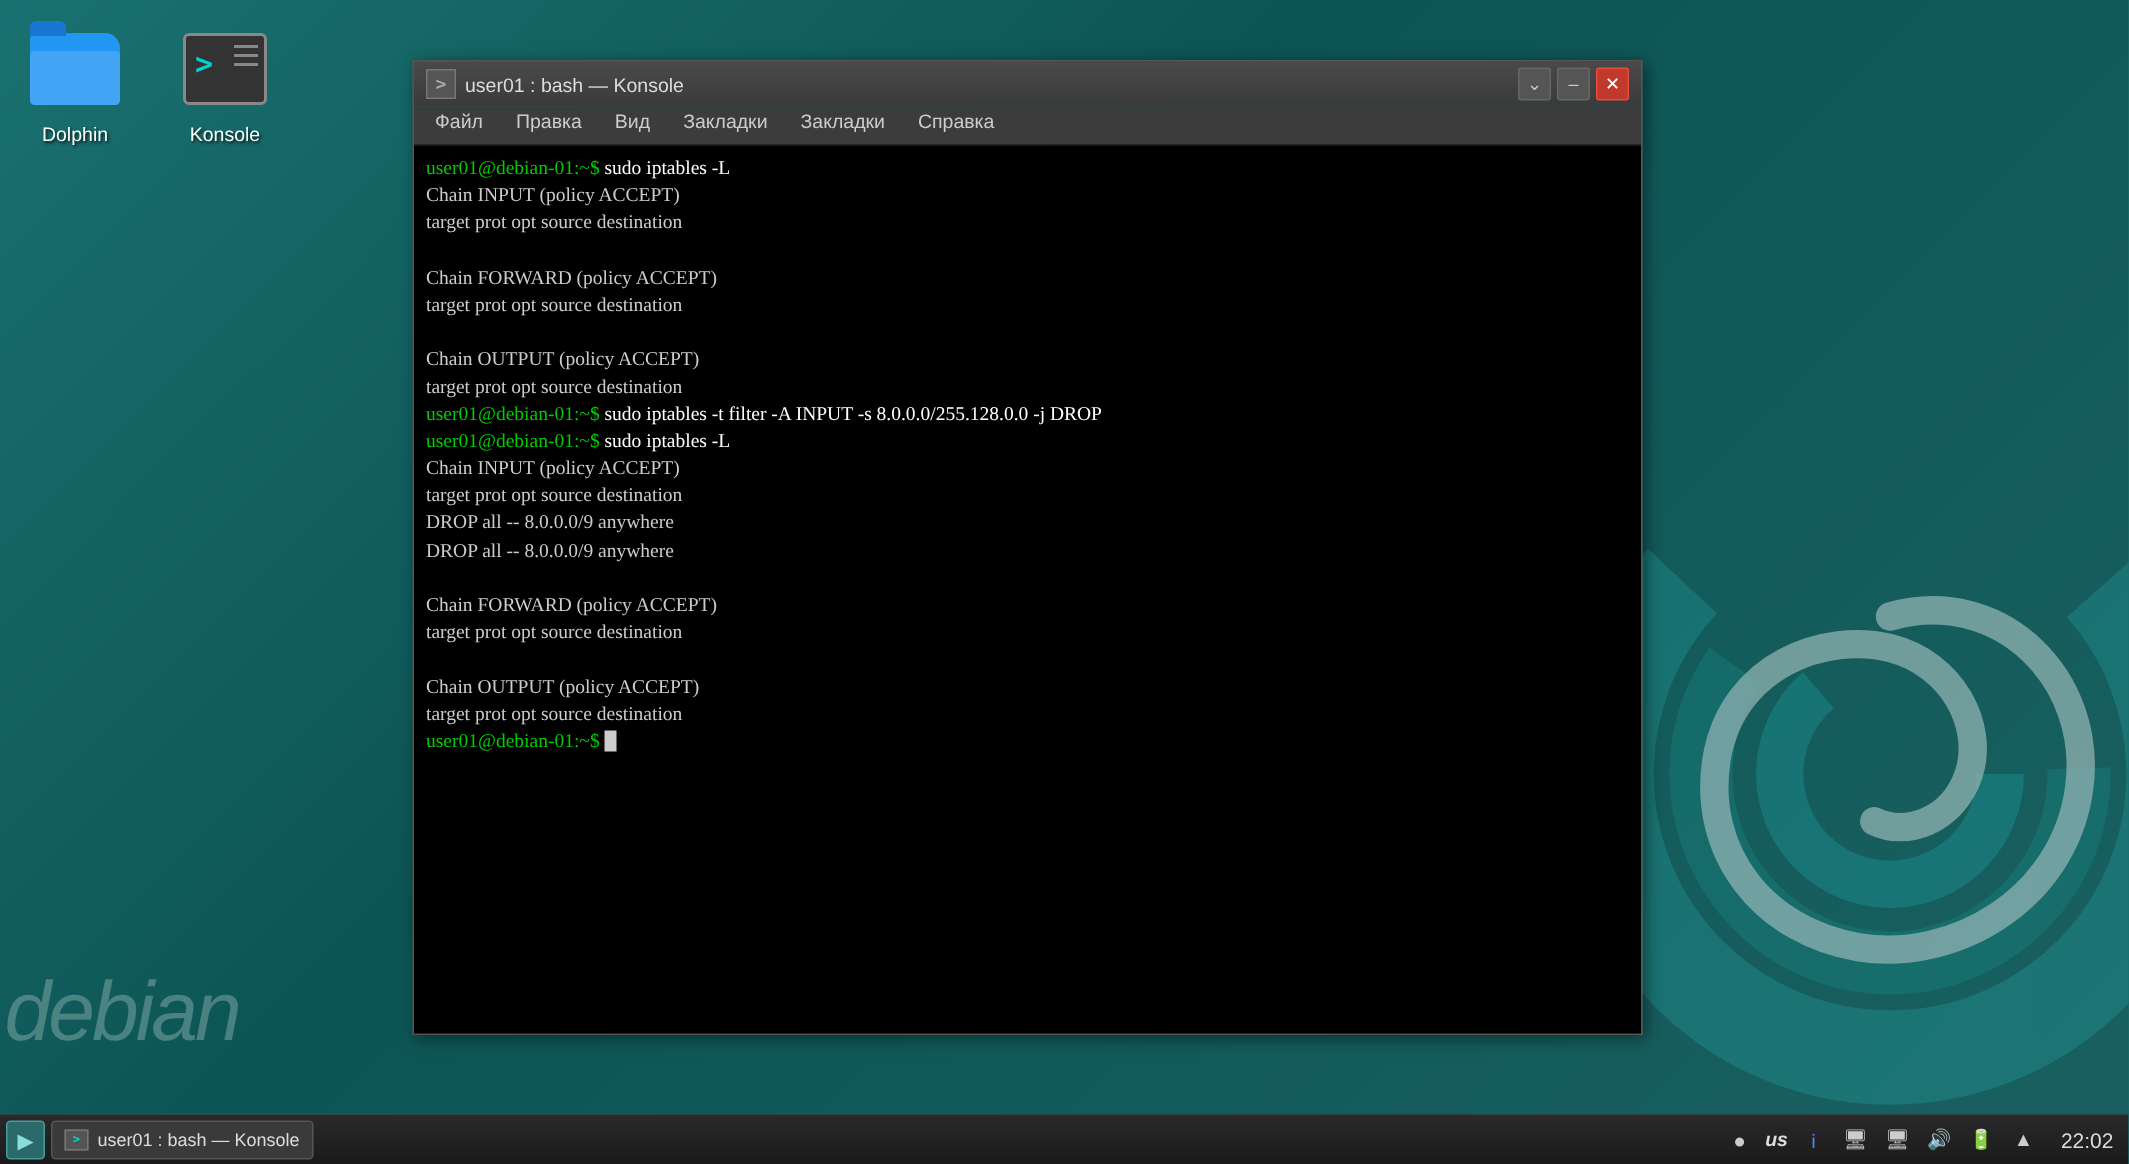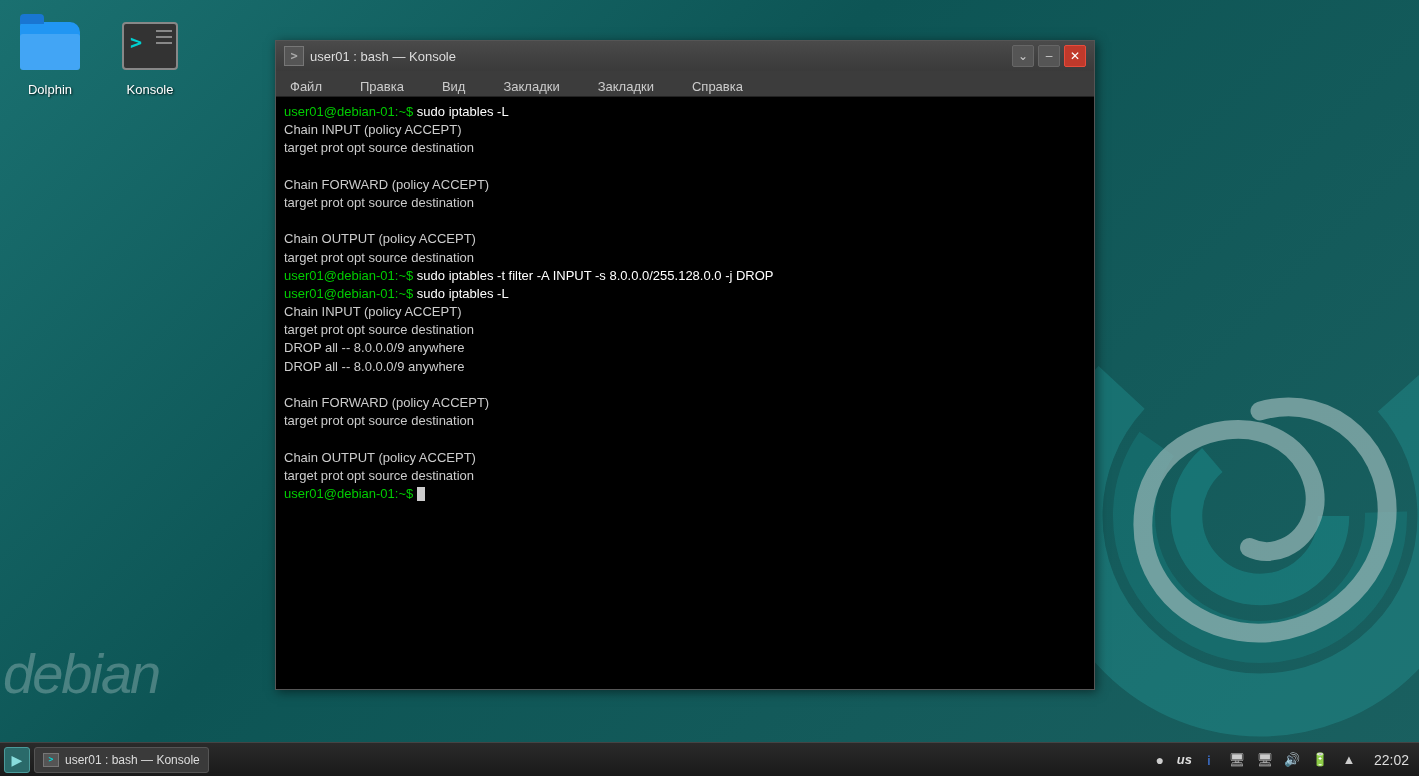--- a/index.html
+++ b/index.html
@@ -205,41 +205,41 @@
     .titlebar-btn.close-btn {
       background: #c0392b;
       border-color: #e74c3c;
       color: white;
     }
 
     .konsole-menubar {
       background: #3c3c3c;
       height: 26px;
       display: flex;
-      align-items: flex-end;
+      align-items: flex-start;
       padding: 0 4px;
-      gap: 18px;
+      gap: 2px;
       flex-shrink: 0;
       border-bottom: 1px solid #222;
     }
 
     .menu-item {
       color: #ccc;
       font-size: 13px;
       padding: 2px 10px;
       cursor: pointer;
       border-radius: 2px;
     }
 
     .konsole-terminal {
       background: #000;
       flex: 1;
       padding: 6px 8px;
       overflow: hidden;
-      font-family: Liberation Sans, sans-serif;
+      font-family: Liberation Serif, serif;
       font-size: 13px;
       line-height: 1.4;
       color: #cccccc;
     }
 
     .prompt {
       color: #00cc00;
     }
 
     .cmd {

